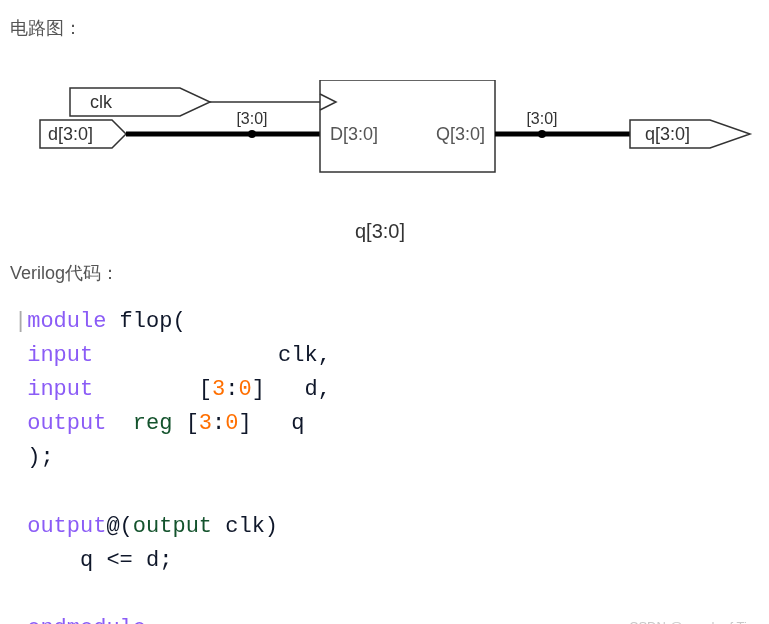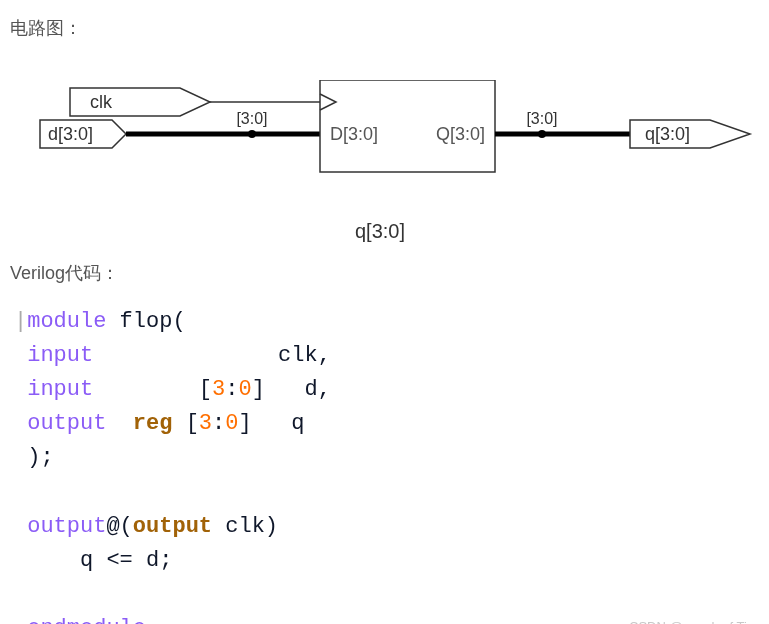--- a/index.html
+++ b/index.html
@@ -31,21 +31,21 @@
   .code-block {
     font-family: "Courier New", monospace;
     font-size: 22px;
     line-height: 1.55;
     white-space: pre;
     color: #333;
     margin-top: 20px;
     padding-left: 4px;
   }
   .kw { color: #8b5cf6; }
-  .kw2 { color: #a16207; font-weight: bold; }
+  .kw2 { color: #14532d; font-weight: normal; }
   .num { color: #ff6f00; }
   .ident { color: #0f172a; }
   .watermark {
     position: absolute;
     right: 14px;
     bottom: 6px;
     font-size: 13px;
     color: #c8c8c8;
     font-family: Arial, sans-serif;
   }

